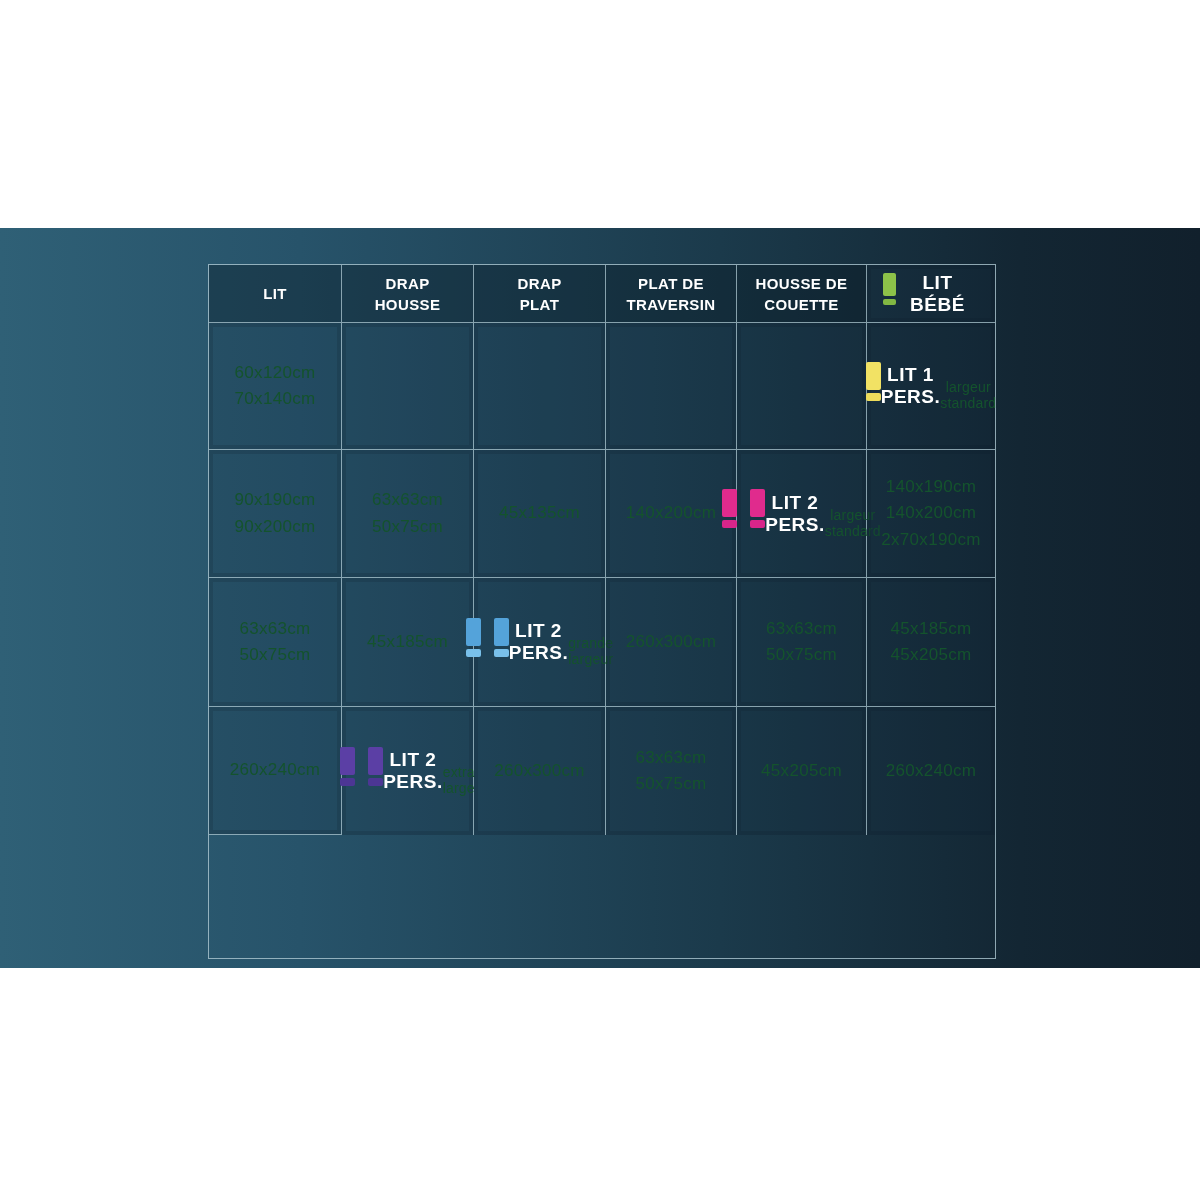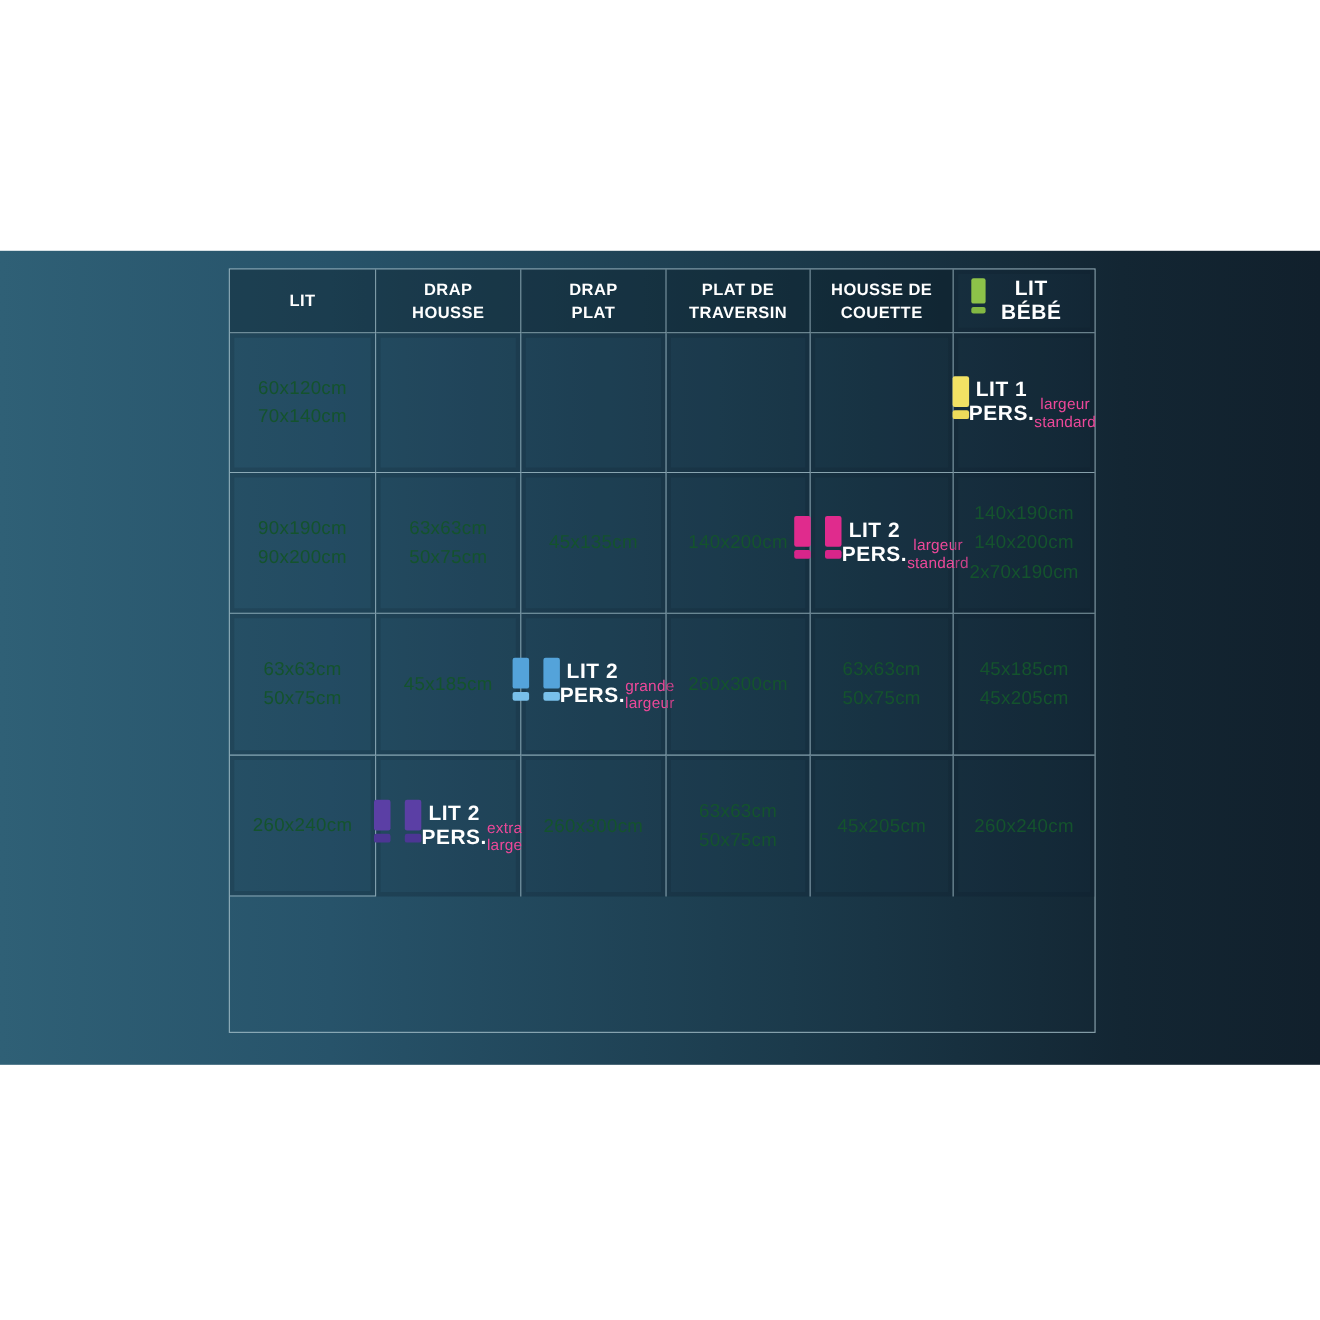--- a/index.html
+++ b/index.html
@@ -4,21 +4,21 @@
 <style>
   html,body{margin:0;padding:0;background:#fff;}
   .page{
     position:relative;width:1200px;height:1200px;background:#ffffff;
     overflow:hidden;font-family:"Liberation Sans",sans-serif;
   }
   .band{
     position:absolute;left:0;top:228px;width:1200px;height:740px;
   }
   .size-table{
-    position:absolute;left:208px;top:244px;
+    position:absolute;left:208px;top:264px;
     display:grid;
     grid-template-columns:133px 132px 132px 131px 130px 128px;
     grid-template-rows:58px 127px 128px 129px 128px 123px;
     border:1px solid rgba(174,200,210,0.8);
     box-sizing:border-box;
   }
   .cell{
     border-right:1px solid rgba(174,200,210,0.75);
     border-bottom:1px solid rgba(174,200,210,0.75);
     box-sizing:border-box;
@@ -47,21 +47,21 @@
   .bed-icon{display:flex;flex-direction:column;align-items:center;gap:3px;}
   .bed-icon .mattress{width:15px;height:28px;border-radius:2px;display:block;}
   .bed-icon .pillow{width:15px;height:8px;border-radius:2px;display:block;}
   .bed-icon.small .mattress{width:13px;height:23px;}
   .bed-icon.small .pillow{width:13px;height:6px;}
   .bed-type-label{
     color:#ffffff;font-weight:bold;font-size:19px;letter-spacing:0.5px;
     line-height:1.15;
   }
   .bed-type-sublabel{
-    color:#ec4899;font-size:14px;letter-spacing:0.2px;margin-top:18px;
+    color:#14532d;font-size:14px;letter-spacing:0.2px;margin-top:18px;
   }
 </style>
 </head>
 <body>
 
 <div class="page">
   <div class="band" style="background: linear-gradient(to right, rgb(47, 96, 118) 0%, rgb(39, 83, 106) 25%, rgb(27, 58, 75) 60%, rgb(19, 38, 51) 85%, rgb(17, 32, 44) 100%);"></div>
 
   <div class="size-table" id="size-table">
     <div class="cell header-cell">LIT</div>

